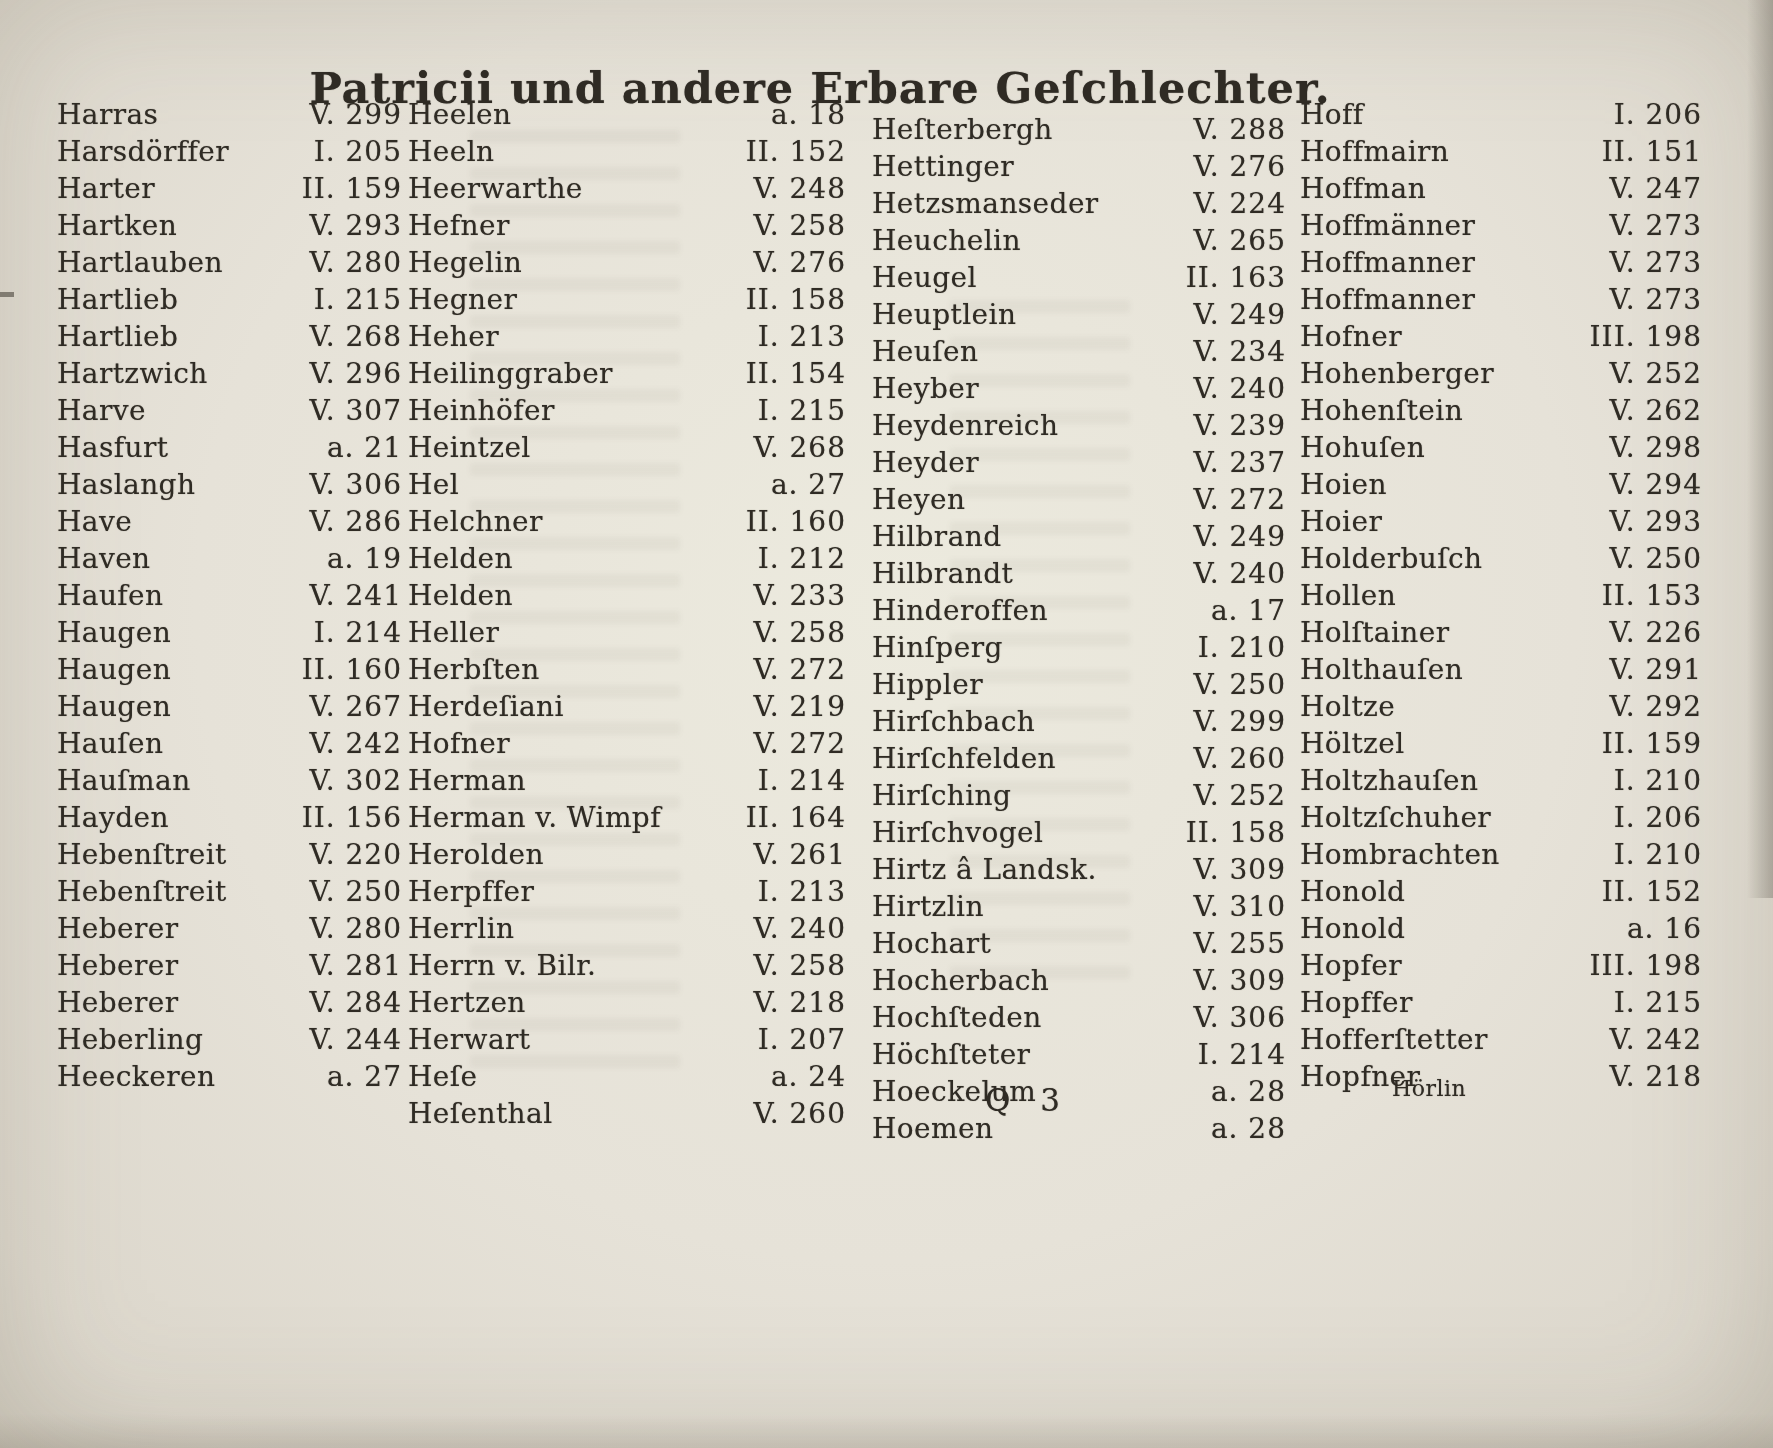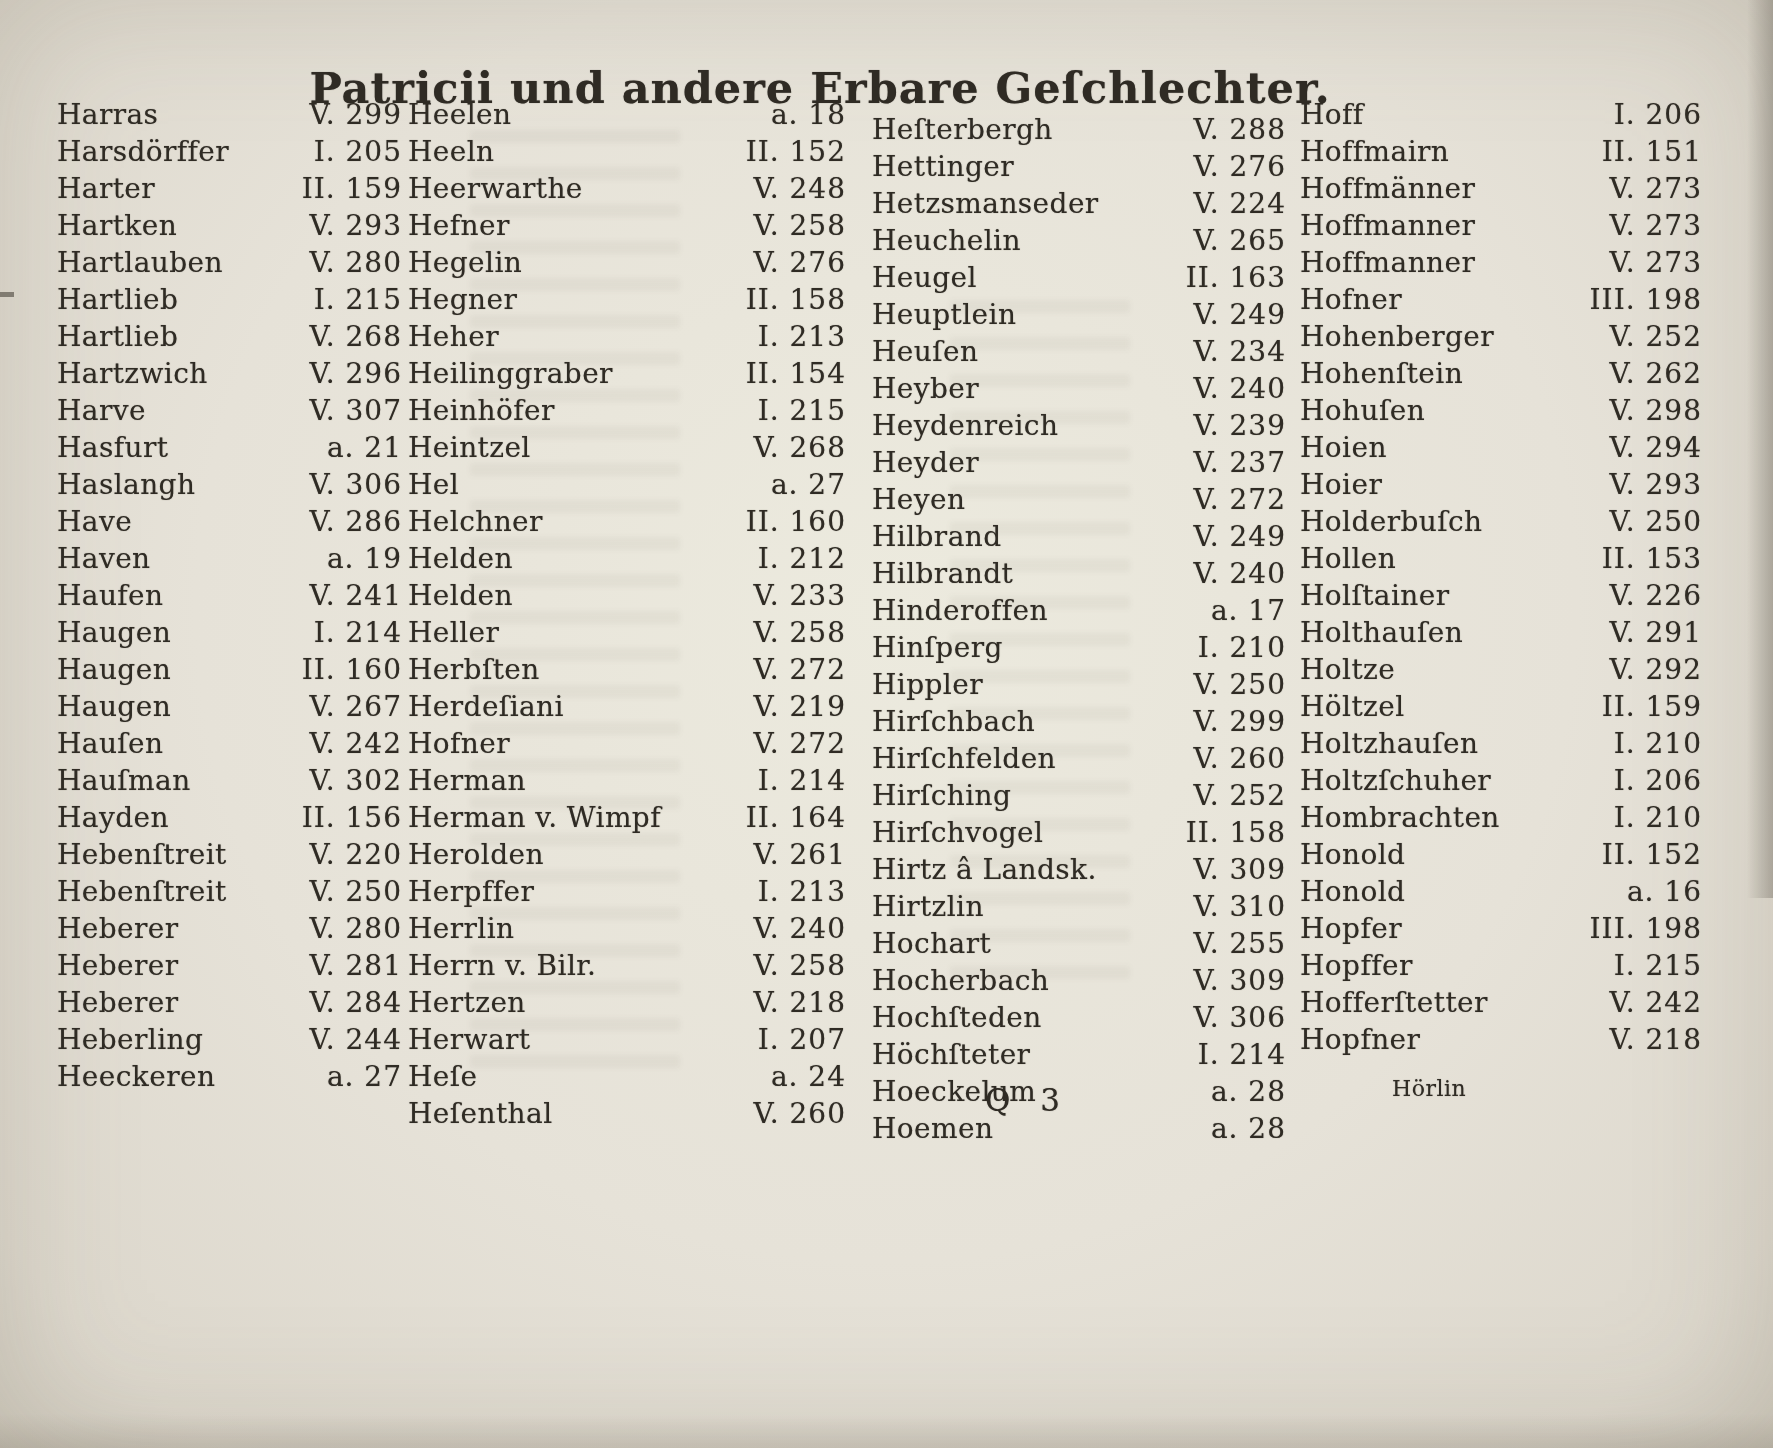--- a/index.html
+++ b/index.html
@@ -409,20 +409,24 @@
   <div class="col" id="c3">
       <div class="row">
         <span class="nm">Hoff</span>
         <span class="rf">I. 206</span>
       </div>
       <div class="row">
         <span class="nm">Hoffmairn</span>
         <span class="rf">II. 151</span>
       </div>
       <div class="row">
+        <span class="nm">Hoffman</span>
+        <span class="rf">V. 247</span>
+      </div>
+      <div class="row">
         <span class="nm">Hoffmänner</span>
         <span class="rf">V. 273</span>
       </div>
       <div class="row">
         <span class="nm">Hoffmanner</span>
         <span class="rf">V. 273</span>
       </div>
       <div class="row">
         <span class="nm">Hoffmanner</span>
         <span class="rf">V. 273</span>

